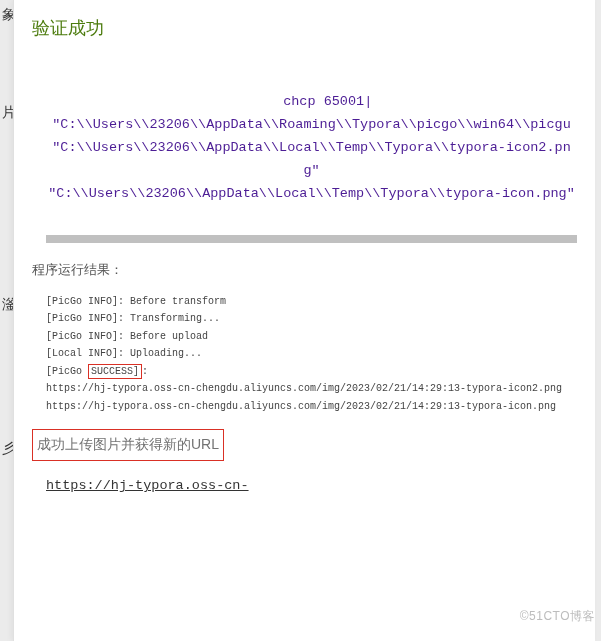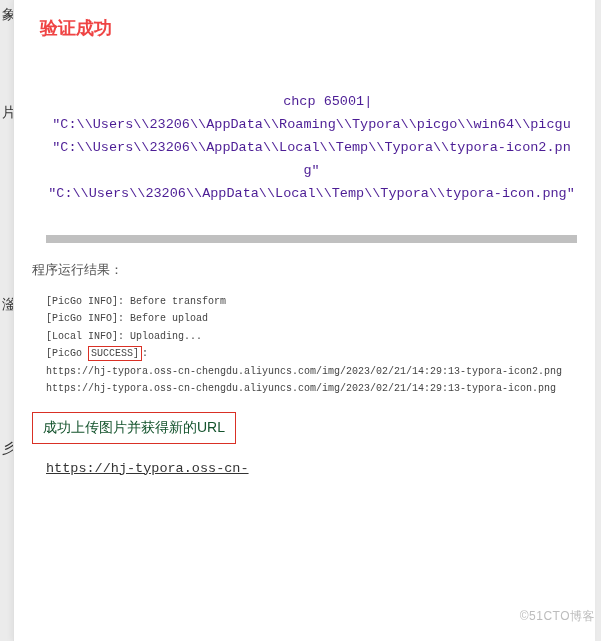--- a/index.html
+++ b/index.html
@@ -35,23 +35,23 @@
     width: 582px;
     height: 641px;
     background: #ffffff;
     box-shadow: -2px 0 6px rgba(0,0,0,0.05);
     border-left: 1px solid #e0e0e0;
     box-sizing: border-box;
     padding: 12px 18px 0 18px;
   }
   .dialog-title {
     font-size: 18px;
-    font-weight: 700;
-    margin: 4px 0 28px 8px;
-    color: #ef4444;
+    font-weight: 400;
+    margin: 4px 0 28px 0;
+    color: #4d7c0f;
   }
   .section-text {
     font-size: 13px;
     color: #555;
     margin-bottom: 14px;
   }
   .code-block {
     font-family: Consolas, "Courier New", monospace;
     font-size: 13.5px;
     color: #4c1d95;
@@ -68,23 +68,23 @@
   }
   .highlight-red-box {
     display: inline-block;
     border: 1px solid #d93025;
     padding: 0 2px;
     line-height: 1.3;
   }
   .success-banner {
     display: inline-block;
     border: 1px solid #d93025;
-    color: #14532d;
+    color: #737373;
     font-size: 14px;
-    padding: 6px 10px;
+    padding: 6px 4px;
     margin: 10px 0 14px 0;
   }
   .footer-link {
     font-family: Consolas, "Courier New", monospace;
     font-size: 13.5px;
     color: #333;
     text-decoration: underline;
     margin-left: 14px;
     display: inline-block;
   }
@@ -126,20 +126,21 @@
 <span>"C:\\Users\\23206\\AppData\\Roaming\\Typora\\picgo\\win64\\picgu "C:\\Users\\23206\\AppData\\Local\\Temp\\Typora\\typora-icon2.png"</span>
 <span>"C:\\Users\\23206\\AppData\\Local\\Temp\\Typora\\typora-icon.png"</span>
   </div>
 
   <div class="scrollbar-strip"></div>
 
   <div class="section-text">程序运行结果：</div>
 
   <div class="result-block">
     <span class="result-line">[PicGo INFO]: Before transform</span>
+    <span class="result-line">[PicGo INFO]: Transforming...</span>
     <span class="result-line">[PicGo INFO]: Before upload</span>
     <span class="result-line">[Local INFO]: Uploading...</span>
     <span class="result-line">
       <span>[PicGo </span><span class="highlight-red-box">SUCCESS]</span><span>:</span>
     </span>
     <span class="result-line">https://hj-typora.oss-cn-chengdu.aliyuncs.com/img/2023/02/21/14:29:13-typora-icon2.png</span>
     <span class="result-line">https://hj-typora.oss-cn-chengdu.aliyuncs.com/img/2023/02/21/14:29:13-typora-icon.png</span>
   </div>
 
   <div class="success-banner">成功上传图片并获得新的URL</div>

